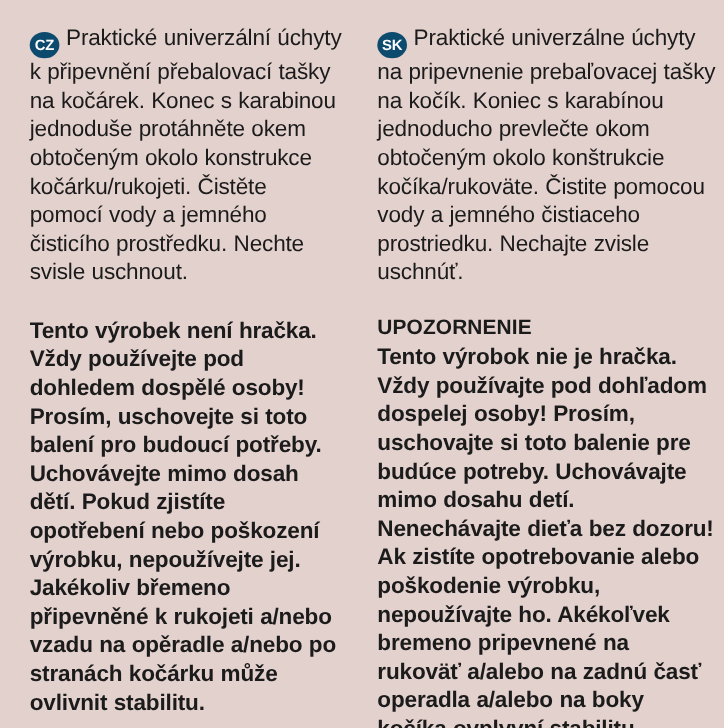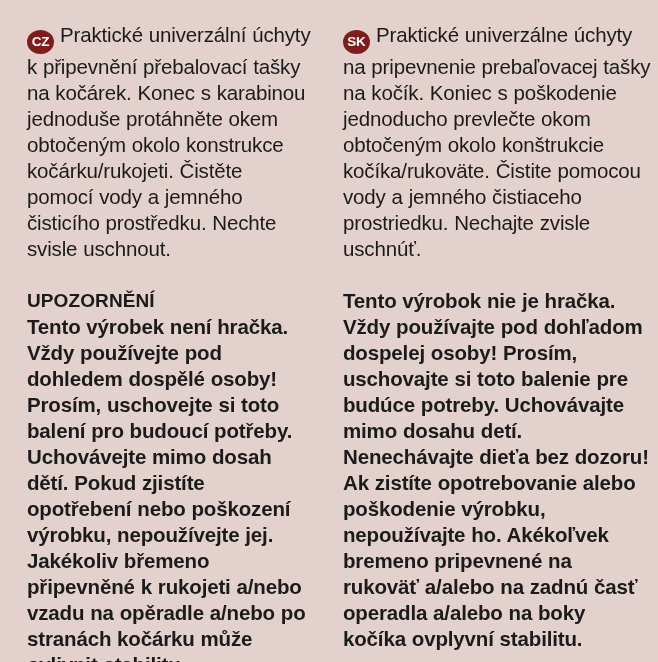--- a/index.html
+++ b/index.html
@@ -47,21 +47,21 @@
   .intro-block {
     position: relative;
   }
 
   .country-badge {
     display: inline-block;
     vertical-align: -4px;
     width: 27px;
     height: 24px;
     border-radius: 50%;
-    background: #7f1d1d;
+    background: #0c4a6e;
     color: #ffffff;
     font-size: 13.5px;
     font-weight: bold;
     line-height: 24px;
     text-align: center;
     letter-spacing: -0.2px;
     margin-right: 6px;
   }
 
   .body-text {
@@ -105,31 +105,31 @@
 
 <div class="label-sheet">
 
   <div class="lang-column cz">
 
     <div class="intro-block">
       <p class="body-text"><span class="country-badge">CZ</span><span class="intro-text">Praktické univerzální úchyty k připevnění přebalovací tašky na kočárek. Konec s karabinou jednoduše protáhněte okem obtočeným okolo konstrukce kočárku/rukojeti. Čistěte pomocí vody a jemného čisticího prostředku. Nechte svisle uschnout.</span></p>
     </div>
 
     <div class="warning-section">
-      <h2 class="warning-heading">UPOZORNĚNÍ</h2>
       <p class="body-text warning-body">Tento výrobek není hračka. Vždy používejte pod dohledem dospělé osoby! Prosím, uschovejte si toto balení pro budoucí potřeby. Uchovávejte mimo dosah dětí. Pokud zjistíte opotřebení nebo poškození výrobku, nepoužívejte jej. Jakékoliv břemeno připevněné k rukojeti a/nebo vzadu na opěradle a/nebo po stranách kočárku může ovlivnit stabilitu.</p>
     </div>
 
   </div>
 
   <div class="lang-column sk">
 
     <div class="intro-block">
-      <p class="body-text"><span class="country-badge">SK</span><span class="intro-text">Praktické univerzálne úchyty na pripevnenie prebaľovacej tašky na kočík. Koniec s poškodenie jednoducho prevlečte okom obtočeným okolo konštrukcie kočíka/rukoväte. Čistite pomocou vody a jemného čistiaceho prostriedku. Nechajte zvisle uschnúť.</span></p>
+      <p class="body-text"><span class="country-badge">SK</span><span class="intro-text">Praktické univerzálne úchyty na pripevnenie prebaľovacej tašky na kočík. Koniec s karabínou jednoducho prevlečte okom obtočeným okolo konštrukcie kočíka/rukoväte. Čistite pomocou vody a jemného čistiaceho prostriedku. Nechajte zvisle uschnúť.</span></p>
     </div>
 
     <div class="warning-section">
+      <h2 class="warning-heading">UPOZORNENIE</h2>
       <p class="body-text warning-body">Tento výrobok nie je hračka. Vždy používajte pod dohľadom dospelej osoby! Prosím, uschovajte si toto balenie pre budúce potreby. Uchovávajte mimo dosahu detí. Nenechávajte dieťa bez dozoru! Ak zistíte opotrebovanie alebo poškodenie výrobku, nepoužívajte ho. Akékoľvek bremeno pripevnené na rukoväť a/alebo na zadnú časť operadla a/alebo na boky kočíka ovplyvní stabilitu.</p>
     </div>
 
   </div>
 
 </div>
 
 </body></html>

